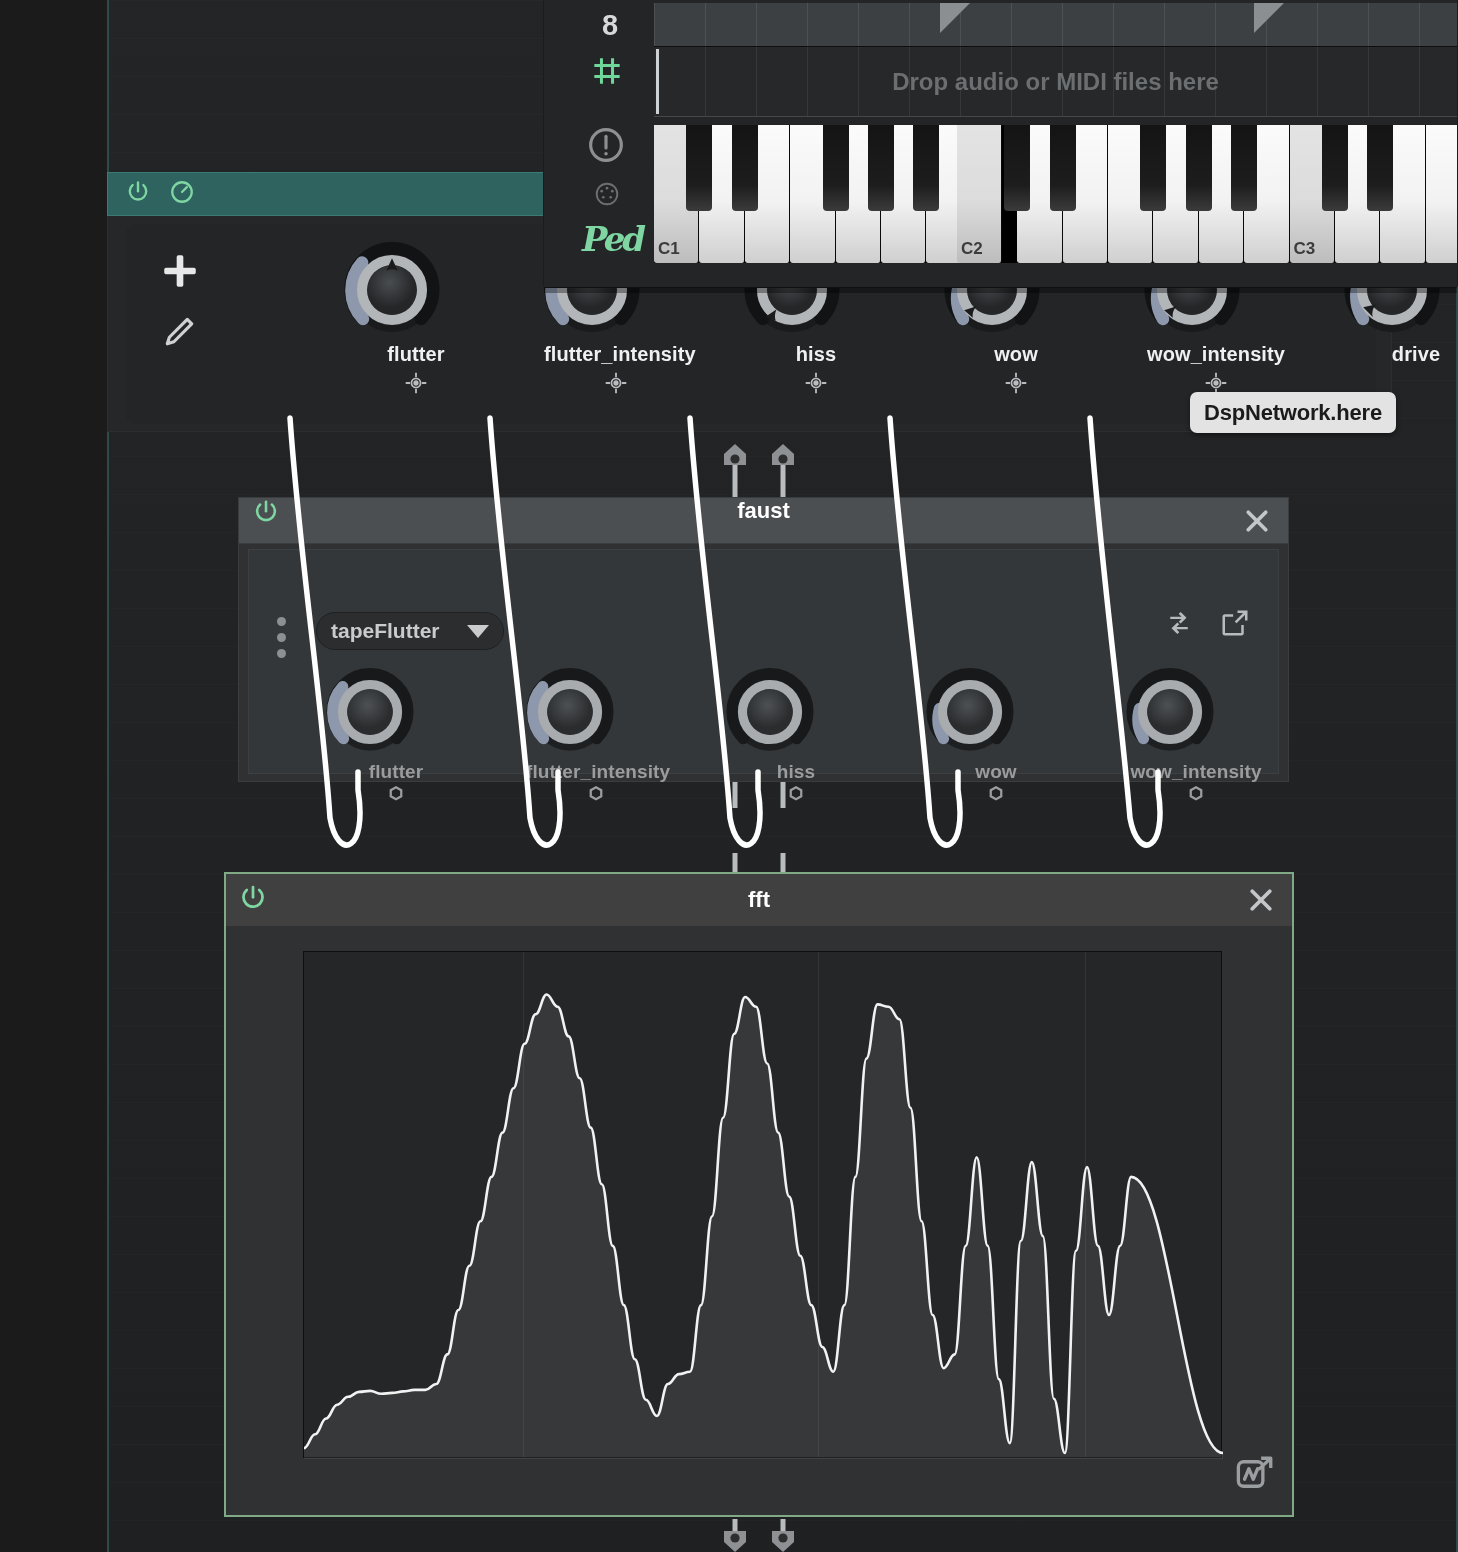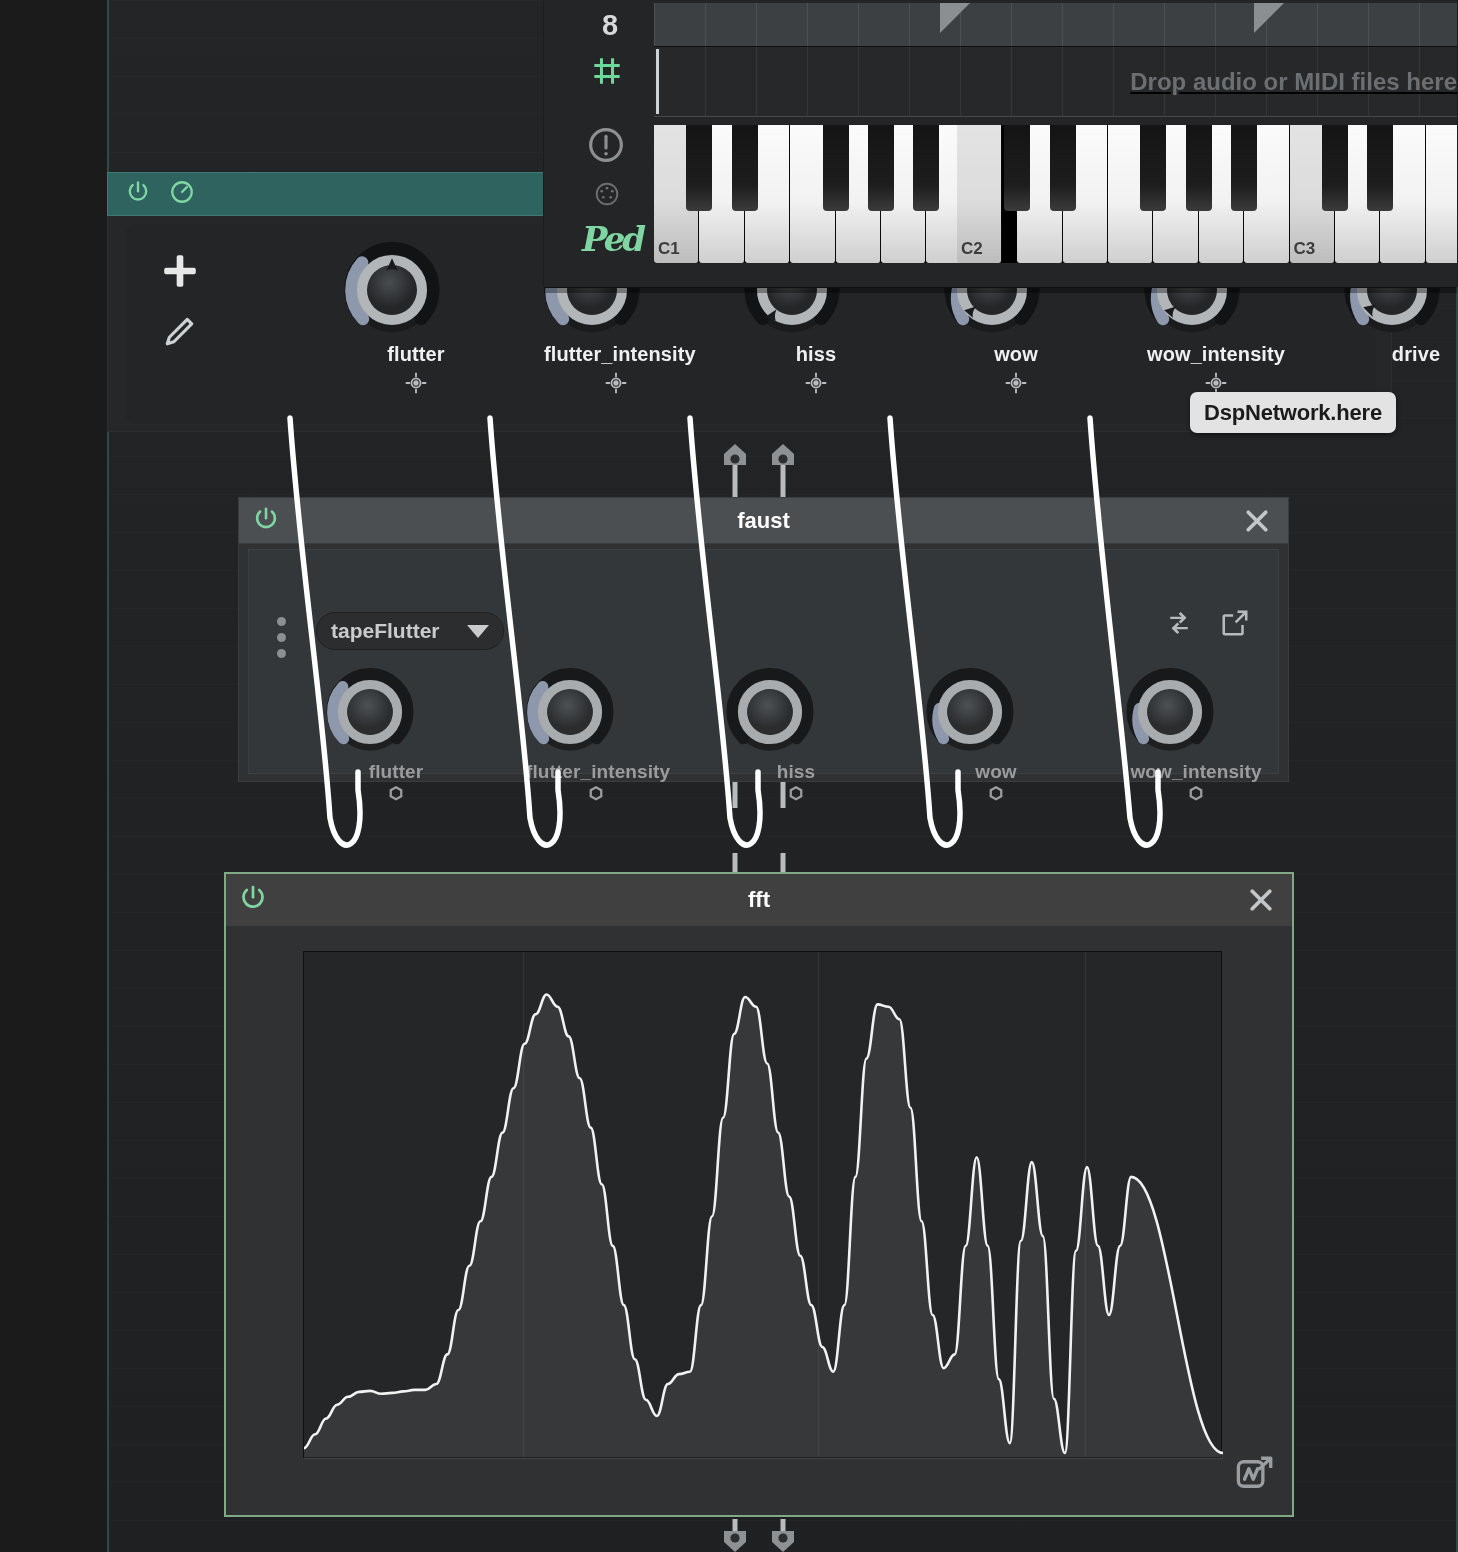--- a/index.html
+++ b/index.html
@@ -54,21 +54,21 @@
   }
   .knob-label.dim { color:#9a9c9e; font-size:19px; }
 
   .pin-out { margin:4px auto 0; width:26px; height:26px; }
   .pin-small { margin:2px auto 0; width:18px; height:18px; }
 
   
   .faust-node { position:absolute; left:238px; top:497px; width:1051px; height:285px; }
   .node-header {
     height:47px; background:#4c4f52; border:1px solid #3a3d40;
-    display:flex; align-items:center; position:relative;
+    display:flex; position:relative;
   }
   .node-header .pwr { margin-left:13px; }
   .node-title {
     position:absolute; left:0; right:0; text-align:center;
     font-size:22px; font-weight:bold; color:#ffffff;
   }
   .node-close {
     position:absolute; right:16px; top:50%; transform:translateY(-50%);
     width:30px; height:30px; cursor:pointer;
   }
@@ -149,21 +149,21 @@
     position:absolute; left:110px; top:8px; right:0; height:44px;
     background:#3d4042; border-bottom:1px solid #0d0e0f;
   }
   .timeline-top .tick{ position:absolute; top:0; bottom:0; width:1px; background:#4e5153; }
   .playhead-tri { position:absolute; top:0; width:0;height:0;
     border-top:30px solid #8c8f91; border-right:30px solid transparent; }
 
   .dropzone {
     position:absolute; left:110px; top:52px; right:0; height:70px;
     background:#26282a; border-bottom:1px solid #46494b;
-    display:flex; align-items:center; justify-content:flex-end;text-decoration:underline;
+    display:flex; align-items:center; justify-content:center;
   }
   .dropzone .tick{ position:absolute; top:0; bottom:0; width:1px; background:#36383a; }
   .dropzone-text { font-size:24px; font-weight:bold; color:#6c6f71; position:relative; z-index:2; }
   .dz-cursor { position:absolute; left:2px; top:2px; bottom:2px; width:3px; background:#cfd2d4; }
 
   .keyboard { position:absolute; left:110px; top:130px; right:0; height:138px; background:#000; overflow:hidden; }
   .wkey {
     position:absolute; top:0; height:138px;
     background:linear-gradient(to bottom,#fbfbfb 0%,#f2f2f2 55%,#cfcfcf 100%);
     border-right:1px solid #0a0a0a; border-radius:0 0 3px 3px;padding-left:12px;

